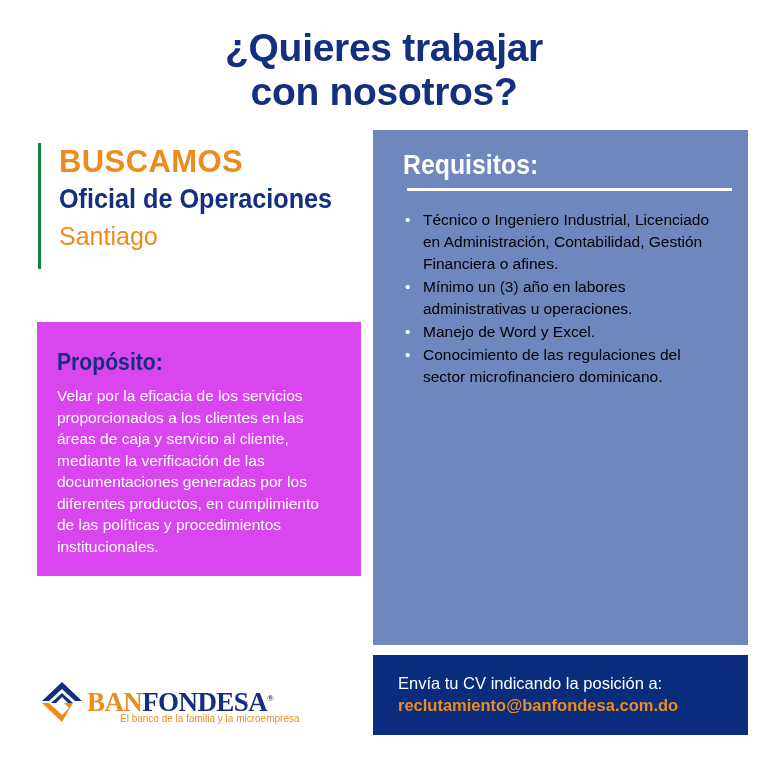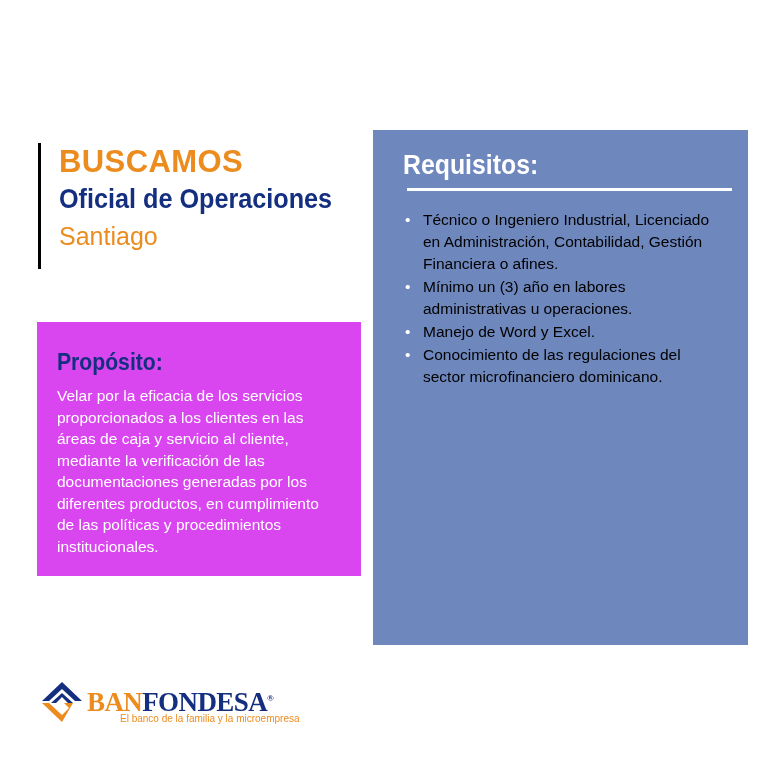--- a/index.html
+++ b/index.html
@@ -40,21 +40,21 @@
     display: block;
   }
 
   
   .seek-block {
     position: absolute;
     left: 38px;
     top: 143px;
     width: 330px;
     height: 126px;
-    border-left: 3px solid #000000;
+    border-left: 3px solid #15803d;
     box-sizing: border-box;
     padding-left: 18px;
   }
   .seek-eyebrow {
     color: #EC8C1E;
     font-weight: bold;
     font-size: 31px;
     line-height: 38px;
     letter-spacing: 0.4px;
   }
@@ -213,20 +213,24 @@
     font-size: 10px;
     line-height: 13px;
     white-space: nowrap;
   }
 </style>
 </head>
 <body>
 
 <div id="poster">
 
+  <div class="headline">
+    <span class="line">¿Quieres trabajar</span>
+    <span class="line">con nosotros?</span>
+  </div>
 
   <div class="seek-block">
     <div class="seek-eyebrow">BUSCAMOS</div>
     <div class="seek-position">Oficial de Operaciones</div>
     <div class="seek-location">Santiago</div>
   </div>
 
   <div class="purpose-box">
     <div class="purpose-title">Propósito:</div>
     <div class="purpose-text">Velar por la eficacia de los servicios proporcionados a los clientes en las áreas de caja y servicio al cliente, mediante la verificación de las documentaciones generadas por los diferentes productos, en cumplimiento de las políticas y procedimientos institucionales.</div>
@@ -236,20 +240,24 @@
     <div class="req-title">Requisitos:</div>
     <div class="req-rule"></div>
     <ul class="req-list">
       <li>Técnico o Ingeniero Industrial, Licenciado en Administración, Contabilidad, Gestión Financiera o afines.</li>
       <li>Mínimo un (3) año en labores administrativas u operaciones.</li>
       <li>Manejo de Word y Excel.</li>
       <li>Conocimiento de las regulaciones del sector microfinanciero dominicano.</li>
     </ul>
   </div>
 
+  <div class="cv-box">
+    <div class="cv-line1">Envía tu CV indicando la posición a:</div>
+    <div class="cv-email">reclutamiento@banfondesa.com.do</div>
+  </div>
 
   <div class="logo">
     <div class="logo-mark">
       <svg width="44" height="44" viewBox="0 0 44 44" xmlns="http://www.w3.org/2000/svg">
         <polygon points="22,2 42,21 35,21 22,9 9,21 2,21" fill="#142F7F"></polygon>
         <polygon points="2,23 9,23 22,35 29,28 24,23 33,23 22,42" fill="#EC8C1E"></polygon>
         <polygon points="22,13 33,23 28,23 22,17 16,23 11,23" fill="#142F7F"></polygon>
       </svg>
     </div>
     <div class="logo-wordmark">

